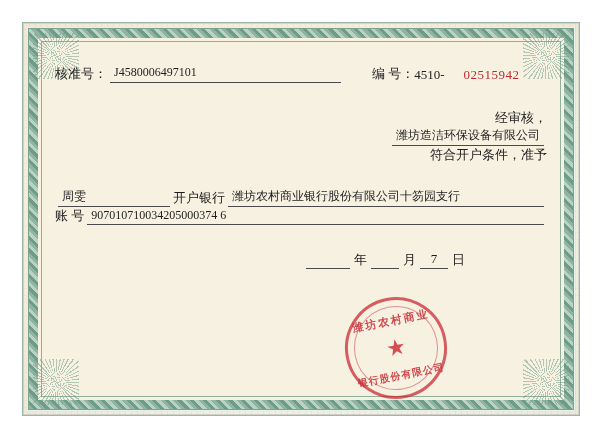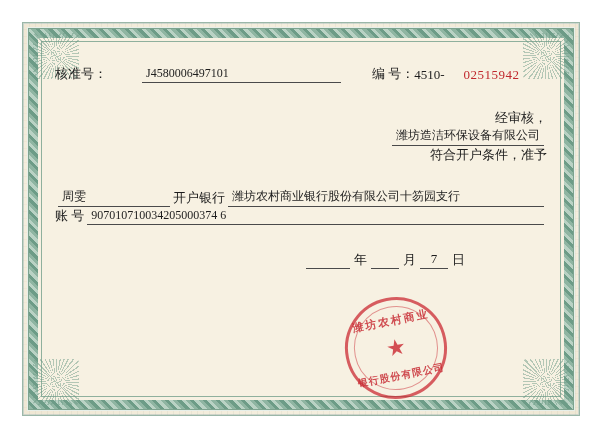--- a/index.html
+++ b/index.html
@@ -134,21 +134,21 @@
     font-size: 12px;
     min-height: 15px;
   }
   .fill.center { text-align: center; }
 
   .row-approval {
     margin-top: 16px;
     justify-content: space-between;
     align-items: flex-end;
   }
-  .approval-left { display: flex; align-items: flex-end; width: 300px; gap: 32px; }
+  .approval-left { display: flex; width: 300px; }
   .approval-right { display: flex; align-items: flex-end; width: 210px; justify-content: center; }
   .num-red {
     color: #c0282d;
     font-family: "Liberation Serif", serif;
     font-size: 13px;
     letter-spacing: .5px;
     margin-left: 19px;
   }
 
   .row-body1 { margin-top: 26px; flex-direction: column; }

